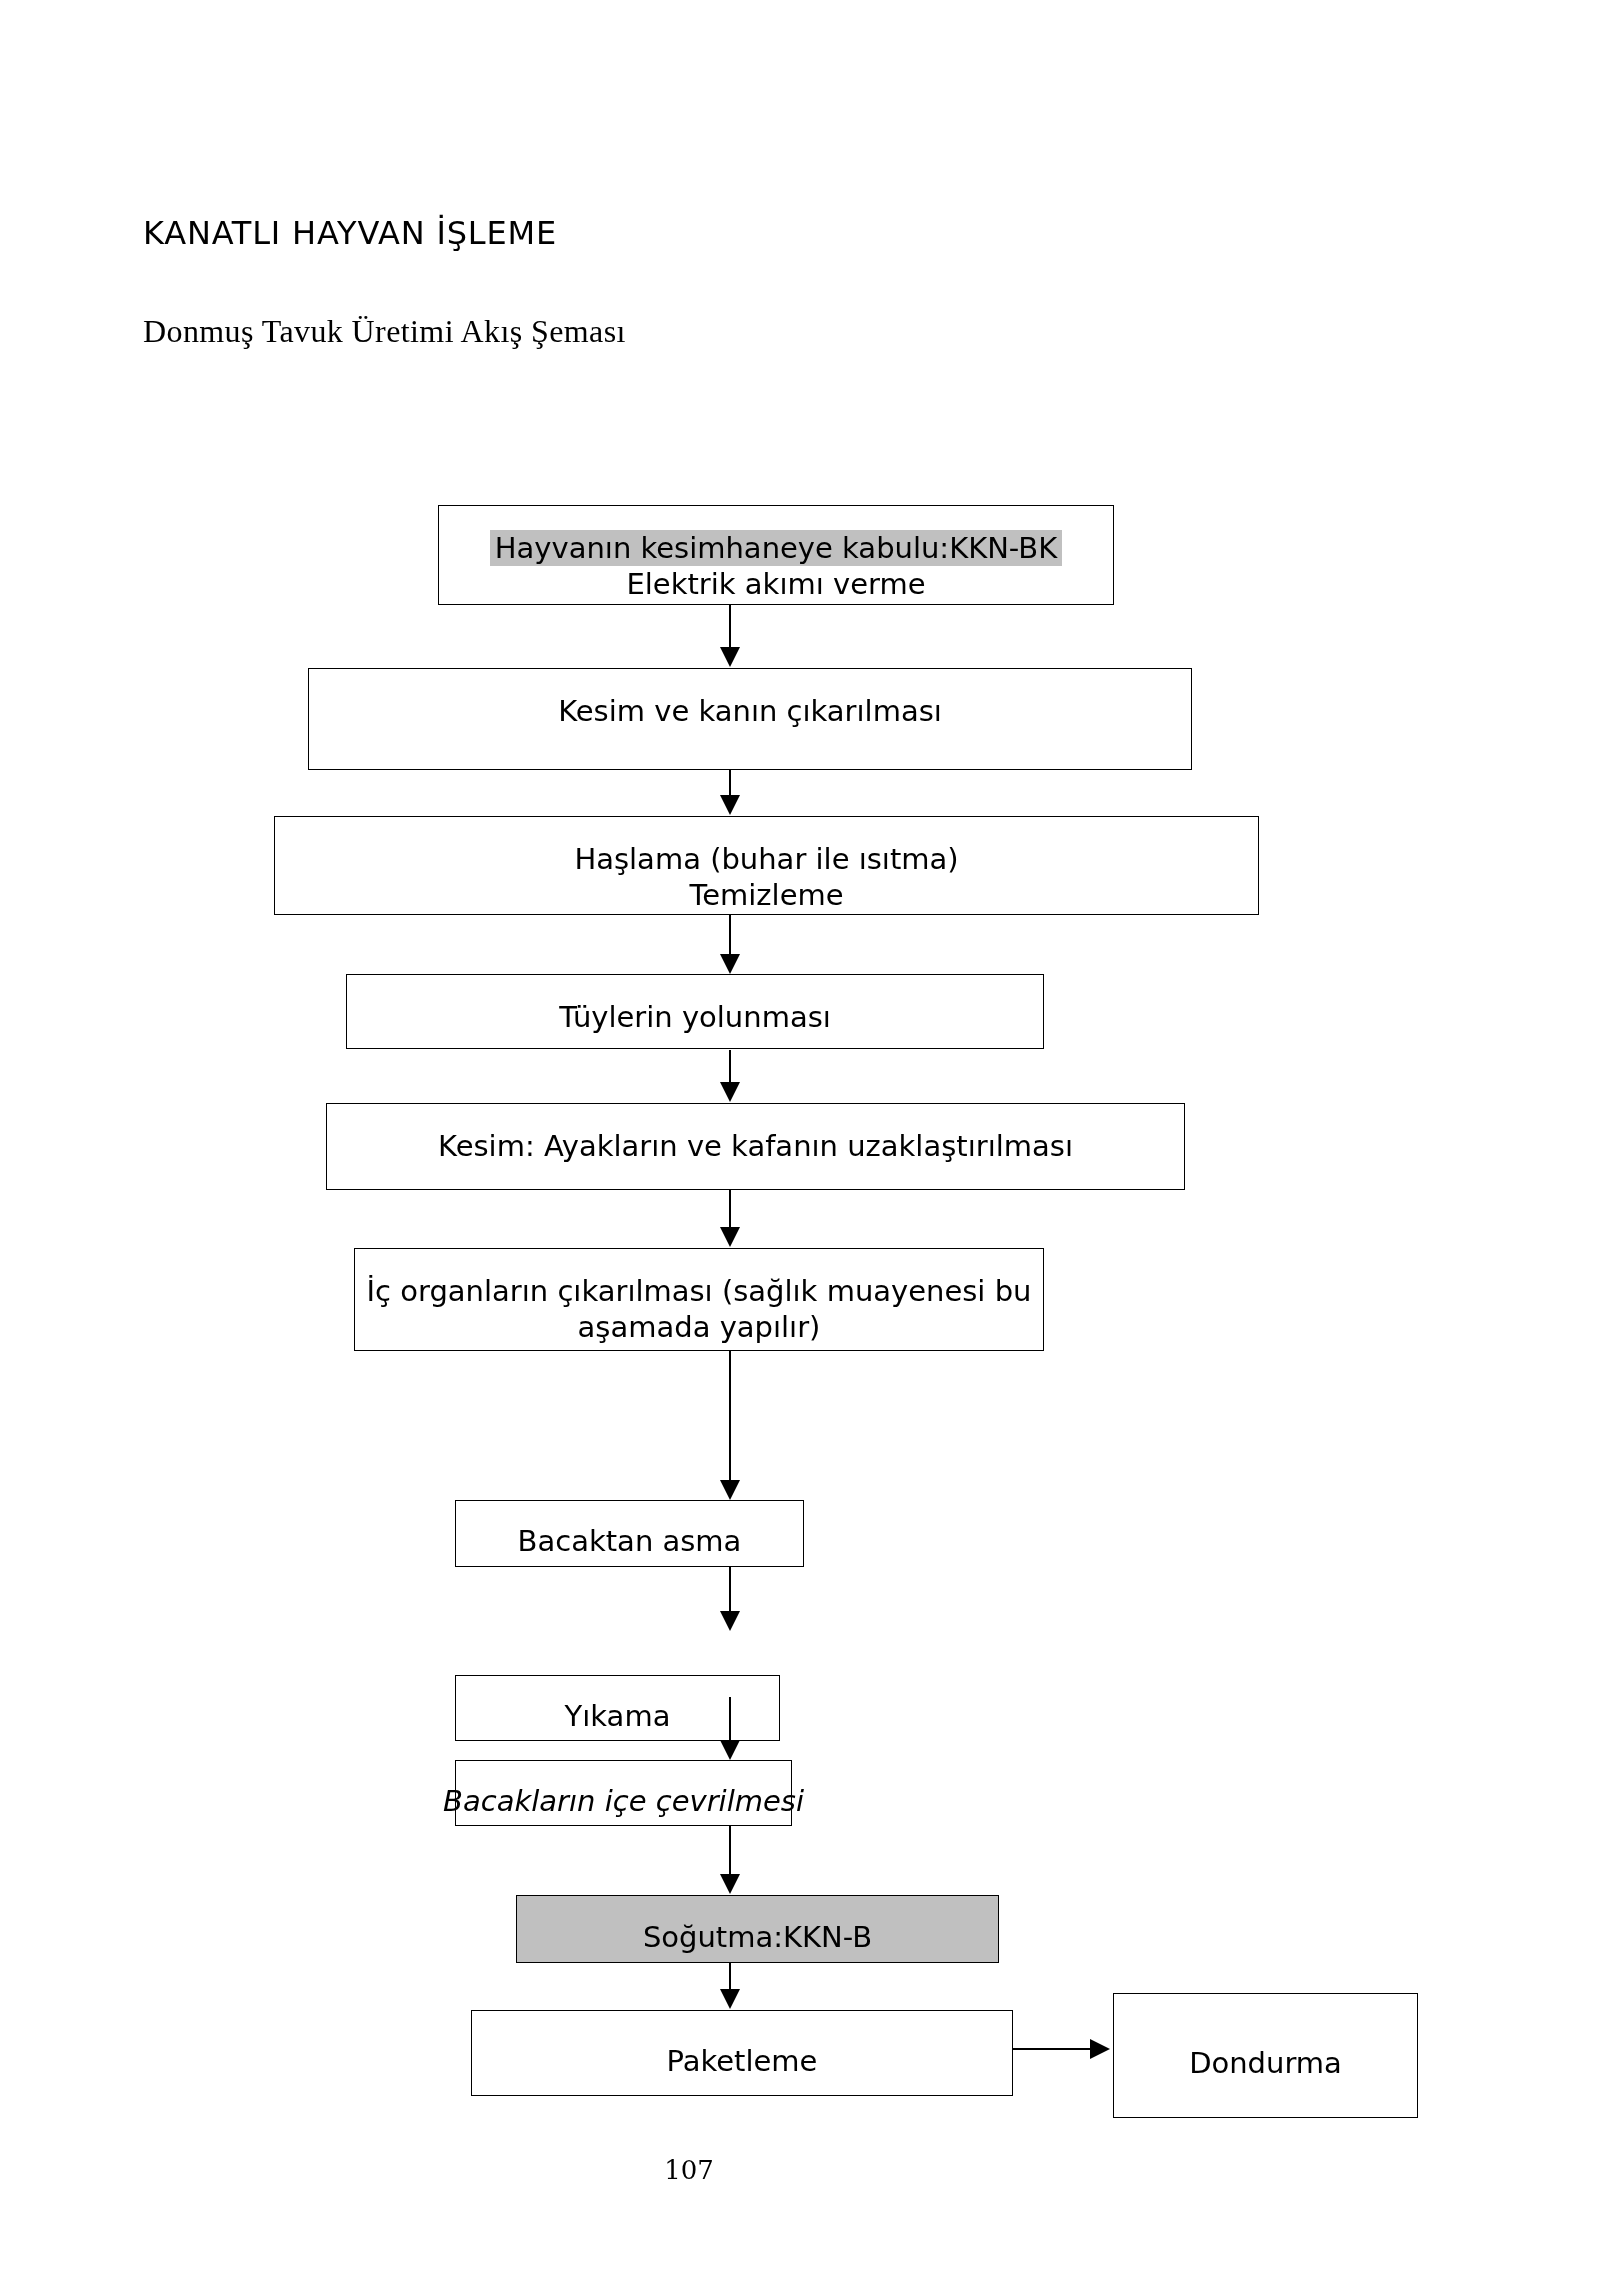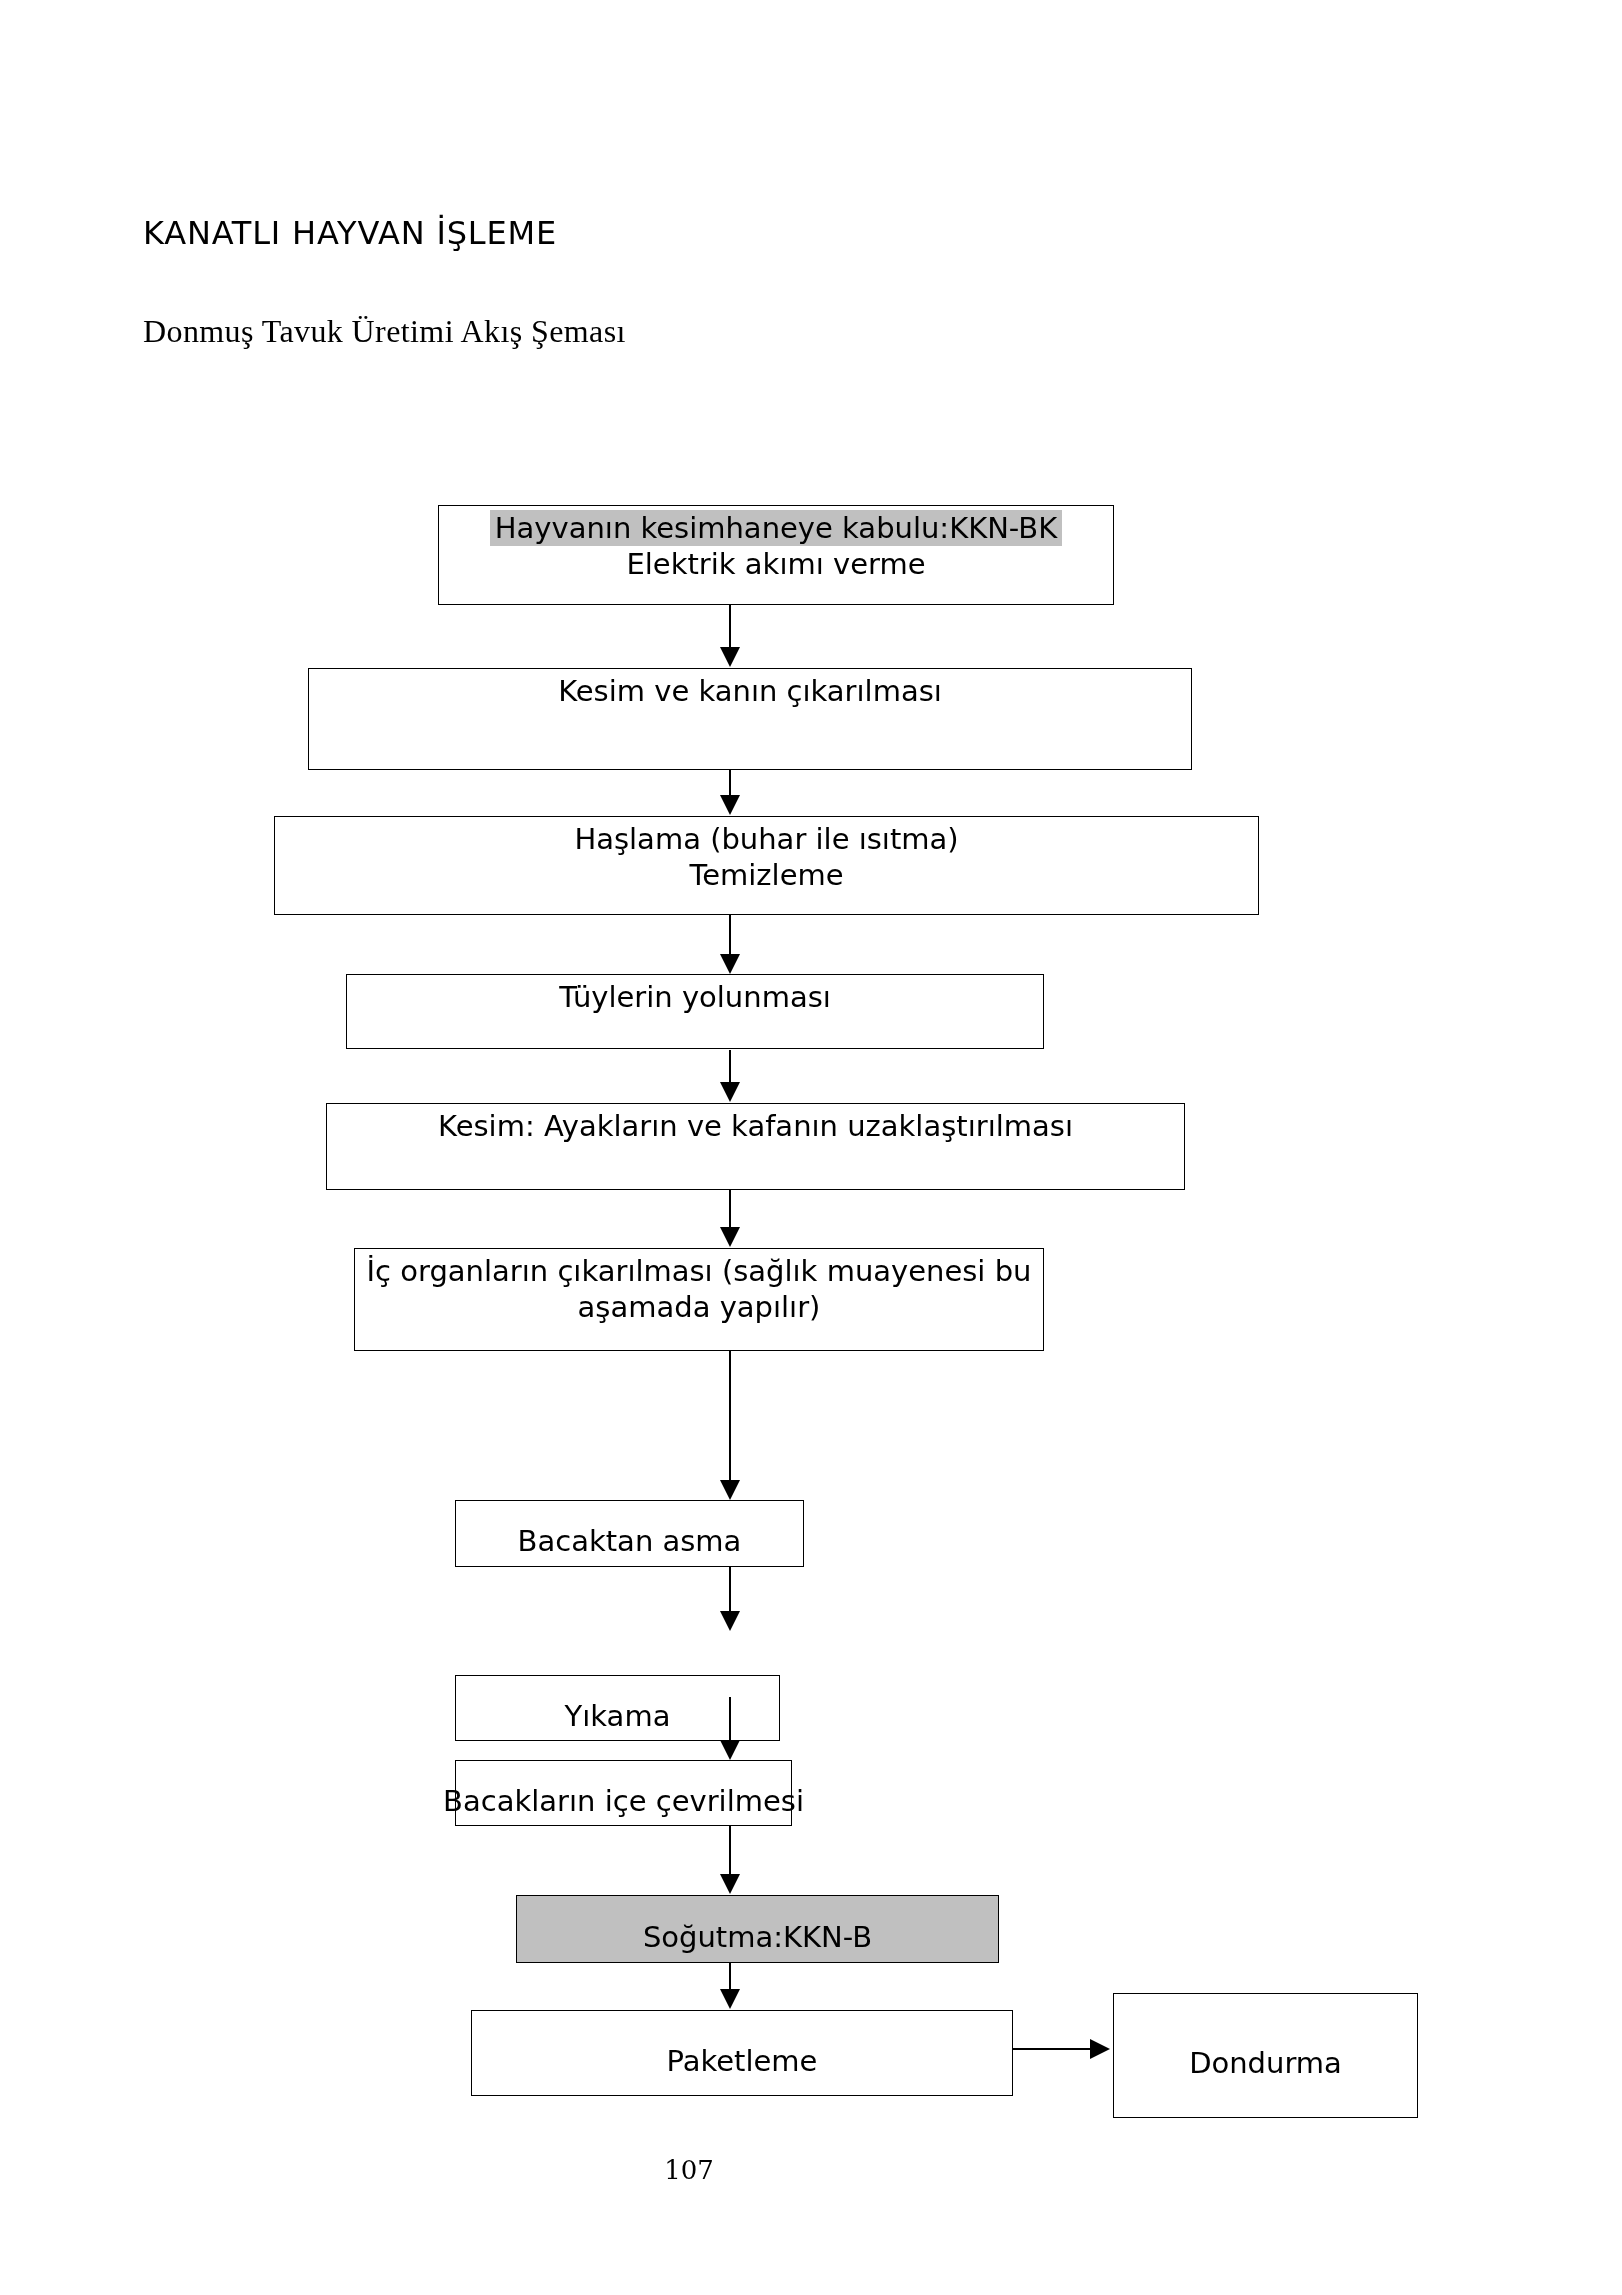--- a/index.html
+++ b/index.html
@@ -46,21 +46,21 @@
   .node {
     position: absolute;
     box-sizing: border-box;
     border: 1.6px solid #000000;
     background: #ffffff;
     color: #000000;
     display: flex;
     flex-direction: column;
     align-items: center;
     justify-content: flex-start;
-    padding-top: 4px;
+    padding-top: 24px;
     text-align: center;
     font-size: 29px;
     line-height: 1.25;
   }
   .node.shaded {
     background: #c0c0c0;
   }
   .node .line {
     display: block;
     white-space: nowrap;
@@ -202,21 +202,21 @@
 
   <div class="node center-v" style="left:455px; top:1631px; width:325px; height:66px;margin-top:44px;">
     <span class="line">Yıkama</span>
   </div>
 
   <div class="conn" style="left:729px; top:1697px; height:63px;">
     <div class="stem-v" style="height:44px;"></div>
     <div class="head-down" style="top:43px;"></div>
   </div>
 
-  <div class="node center-v" style="left:455px; top:1760px; width:337px; height:66px;">
+  <div class="node center-v" style="left:455px; top:1760px; width:337px; height:66px;font-style:italic;">
     <span class="line">Bacakların içe çevrilmesi</span>
   </div>
 
   <div class="conn" style="left:729px; top:1826px; height:69px;">
     <div class="stem-v" style="height:50px;"></div>
     <div class="head-down" style="top:48px;"></div>
   </div>
 
   <div class="node shaded center-v" style="left:516px; top:1895px; width:483px; height:68px;">
     <span class="line">Soğutma:KKN-B</span>

